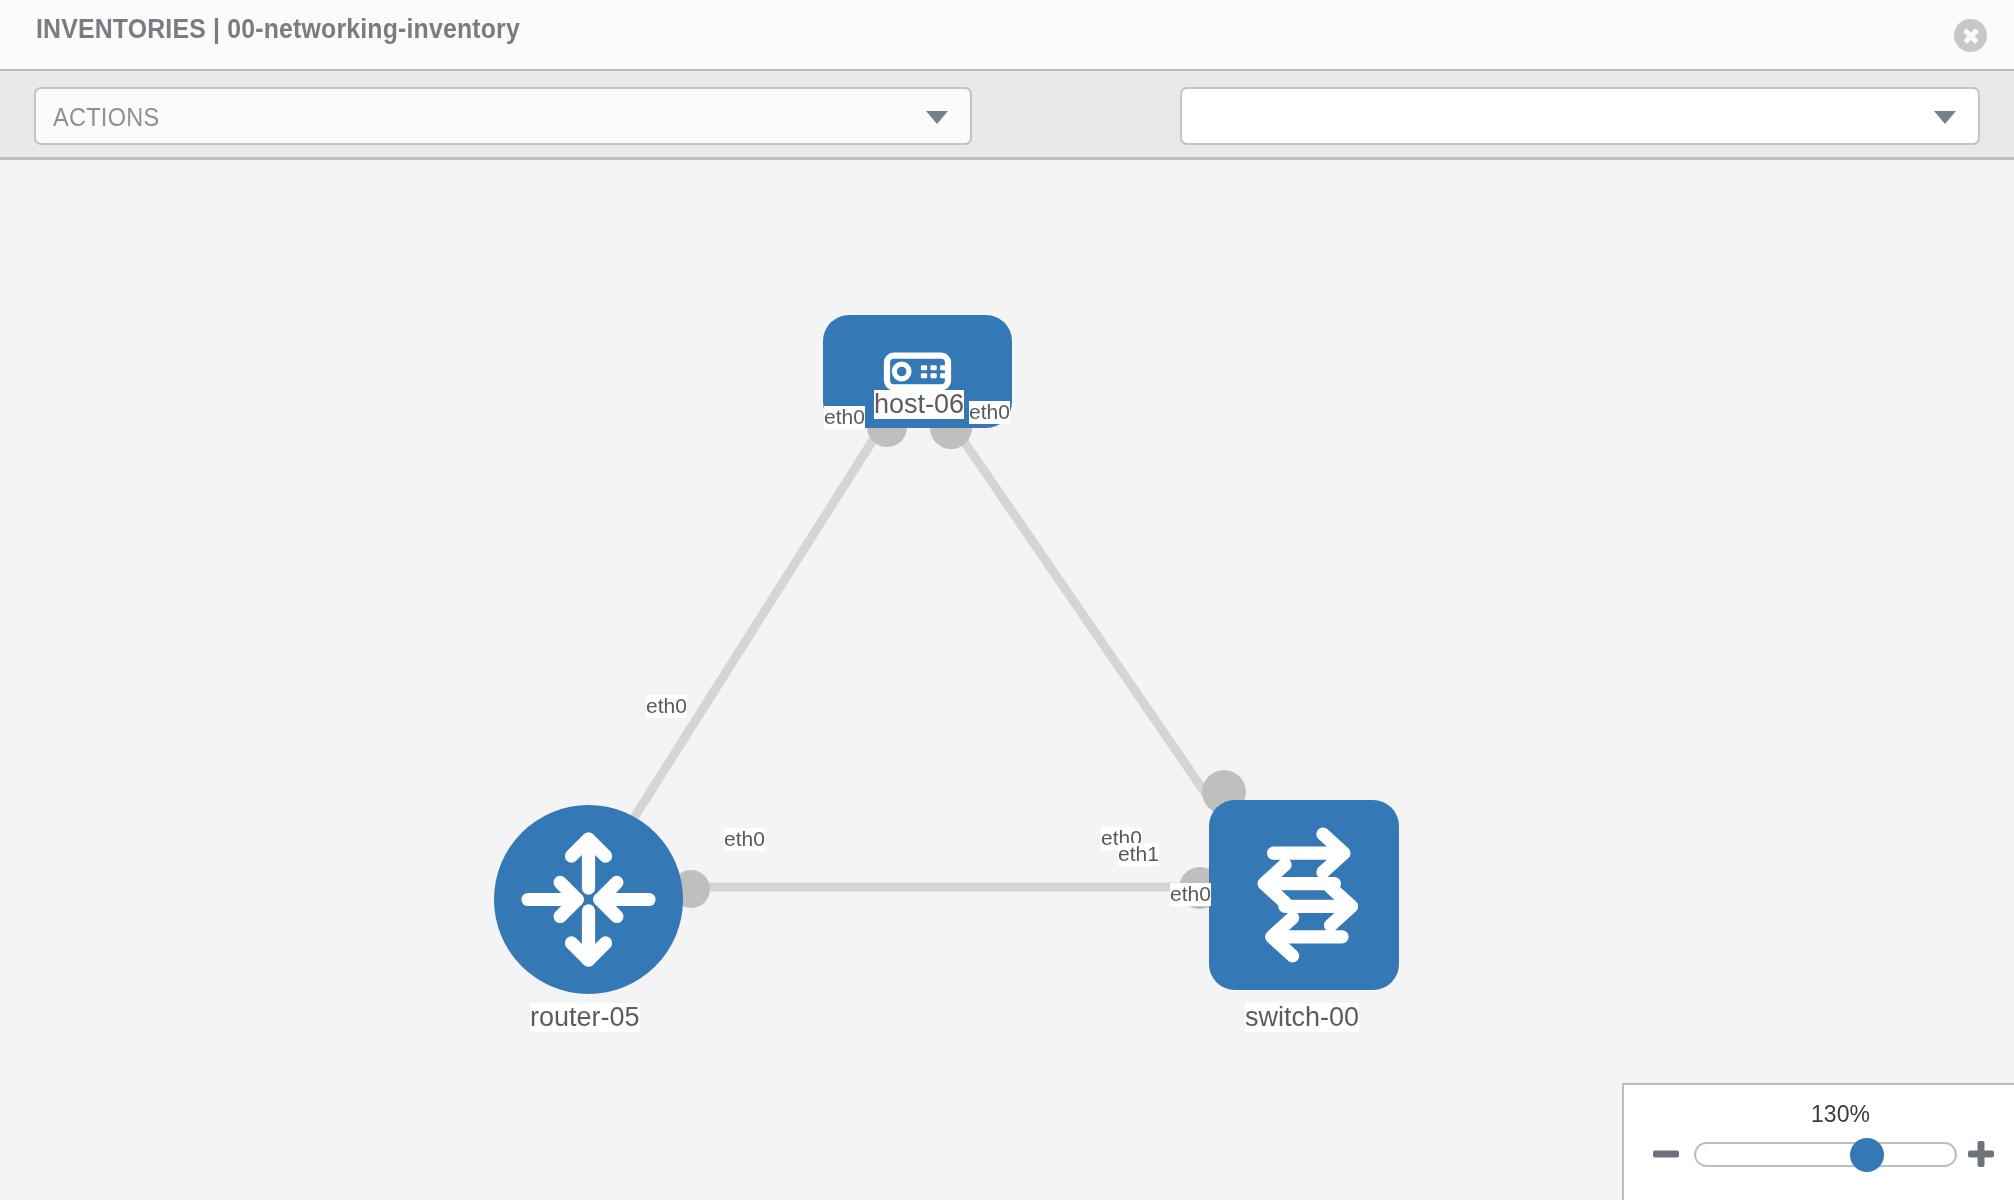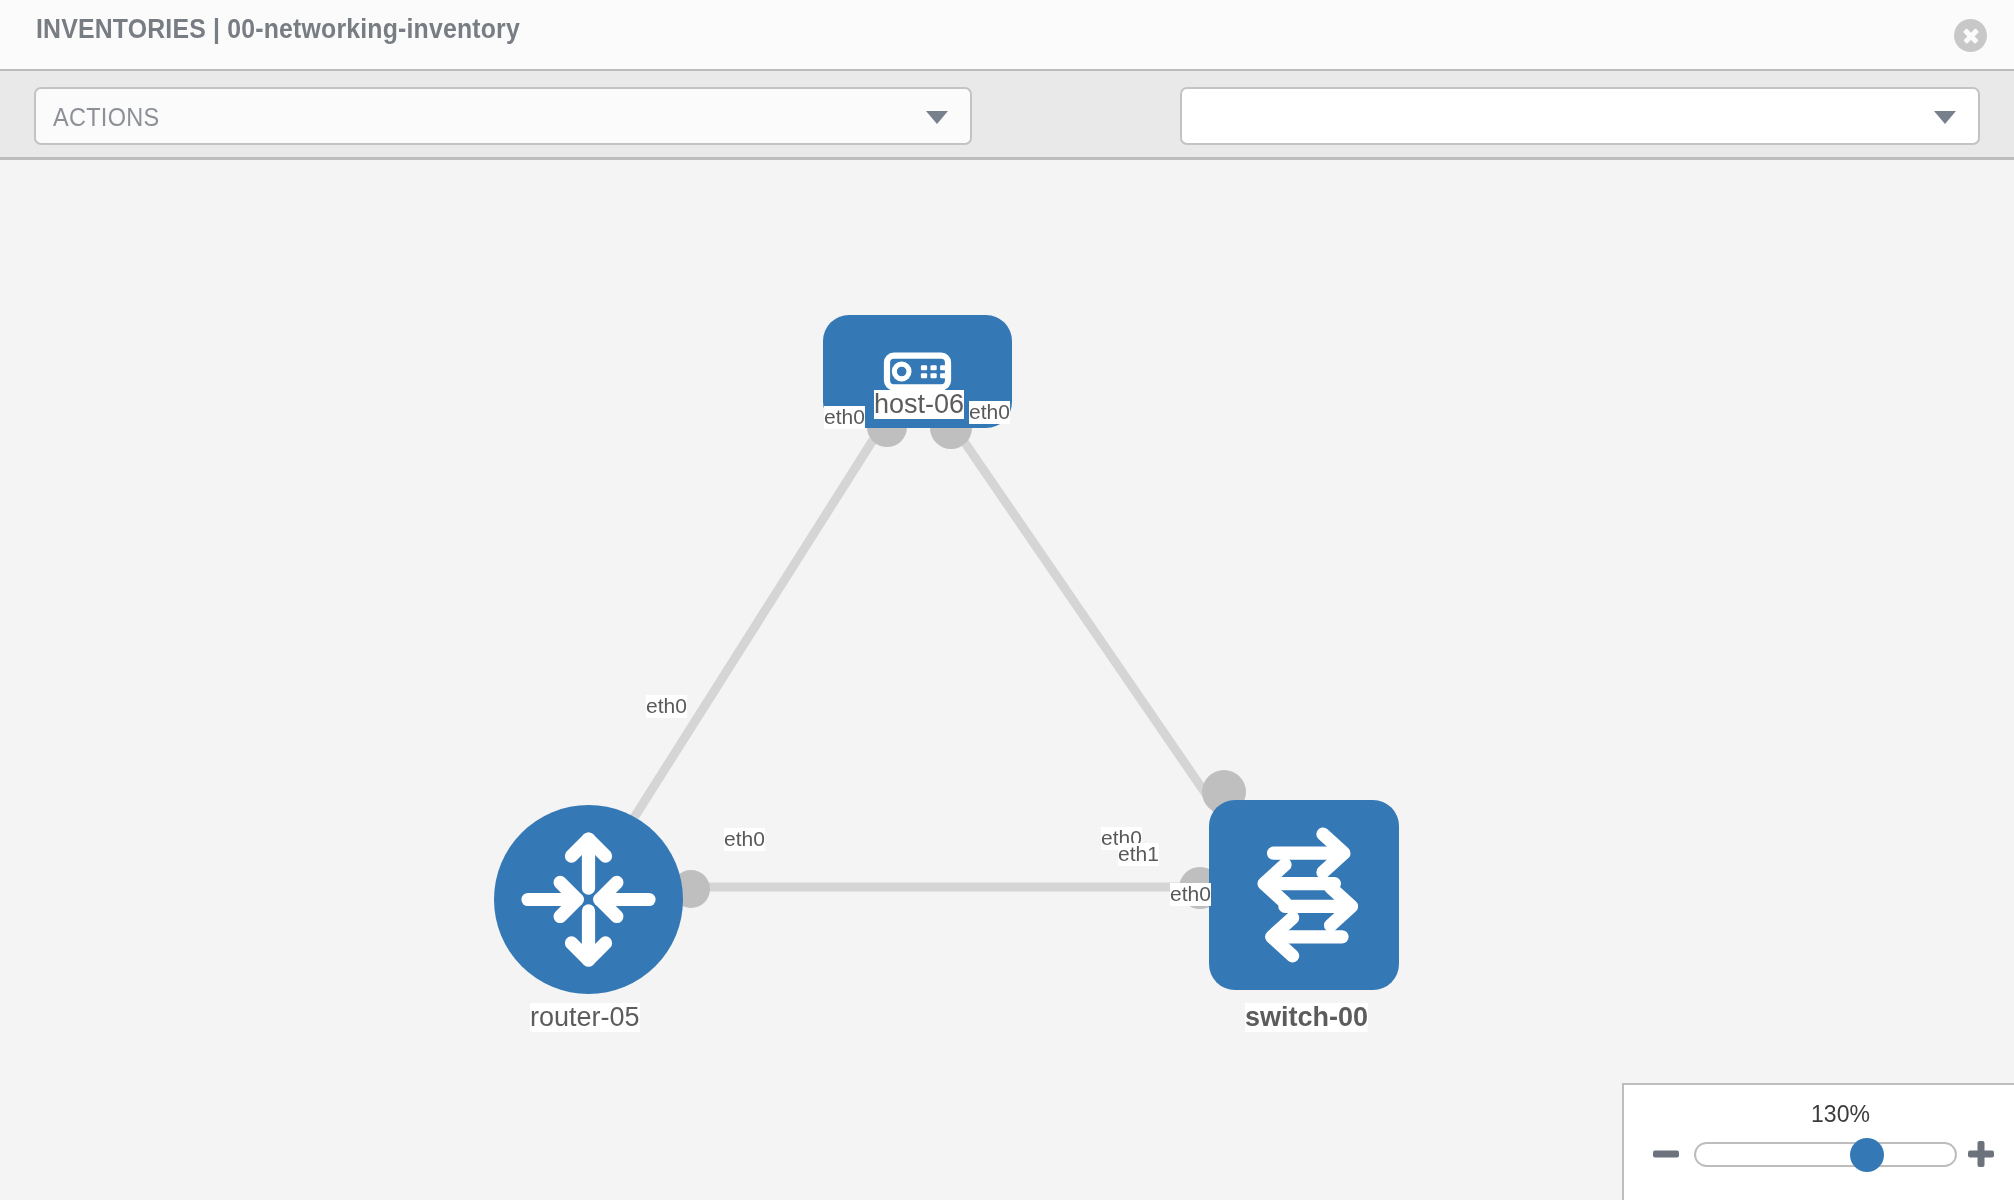--- a/index.html
+++ b/index.html
@@ -254,21 +254,21 @@
           <line x1="40" y1="56" x2="74" y2="56"></line>
           <polyline points="64,46 75,56 64,66"></polyline>
           <line x1="70" y1="72" x2="34" y2="72"></line>
           <polyline points="44,62 33,72 44,82"></polyline>
         </g>
       </svg>
     </div>
 
     <div class="node-label" style="left:874px; top:230px;">host-06</div>
     <div class="node-label" style="left:530px; top:843px;">router-05</div>
-    <div class="node-label" style="left:1245px; top:843px;font-weight:bold;">switch-00</div>
+    <div class="node-label" style="left:1245px; top:843px;">switch-00</div>
 
     <div class="edge-label" style="left:824px; top:246px;">eth0</div>
     <div class="edge-label" style="left:969px; top:241px;">eth0</div>
     <div class="edge-label" style="left:646px; top:535px;">eth0</div>
     <div class="edge-label" style="left:1170px; top:723px;">eth0</div>
     <div class="edge-label" style="left:724px; top:668px;">eth0</div>
     <div class="edge-label" style="left:1101px; top:667px;">eth0</div>
     <div class="edge-label" style="left:1118px; top:667px;margin-top:16px;">eth1</div>
   </div>
 

